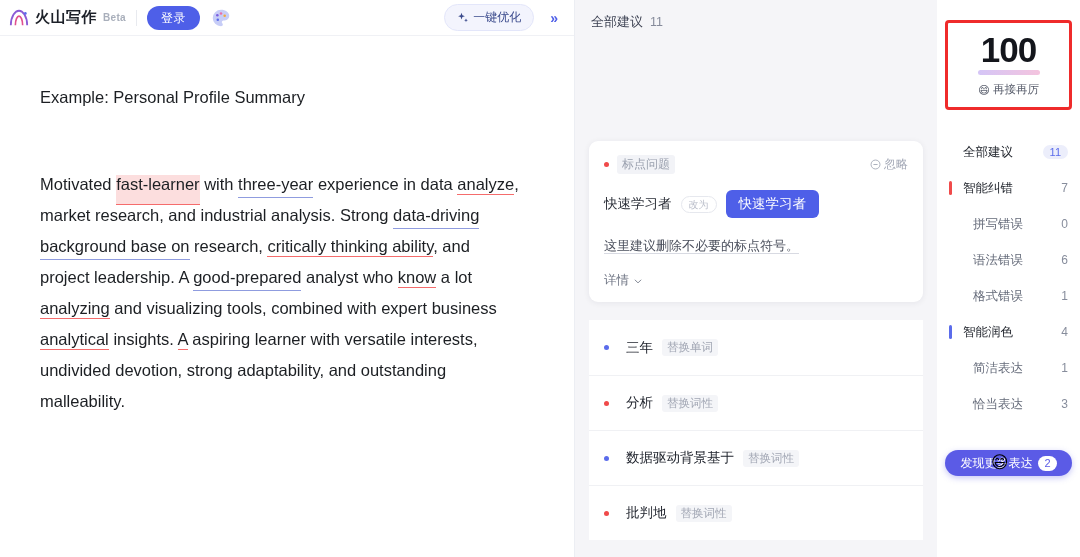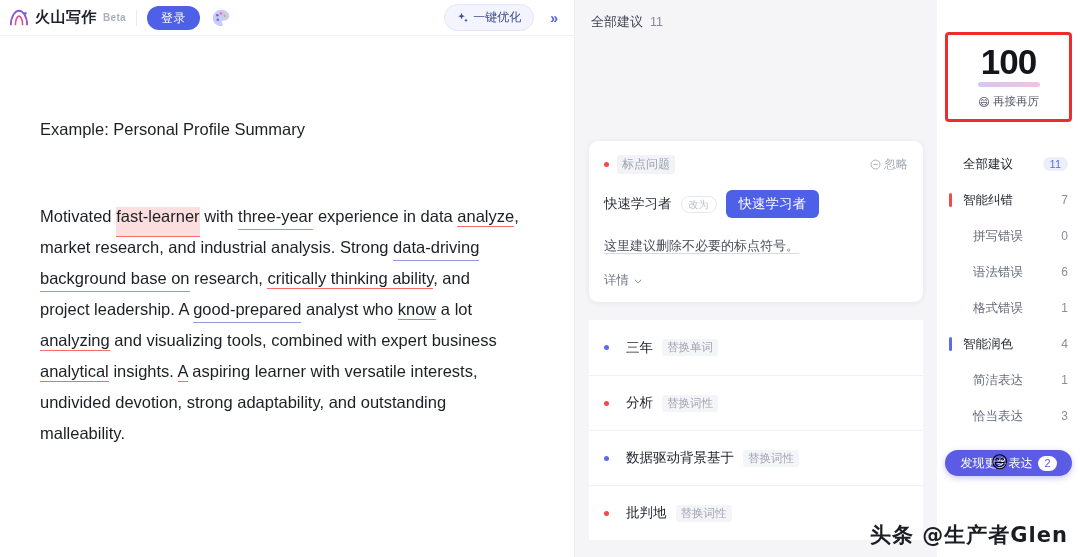--- a/index.html
+++ b/index.html
@@ -51,21 +51,21 @@
     color: #4e5fe8; font-size: 14px; padding: 2px 6px;
     cursor: pointer; font-weight: bold;
   }
 
   .doc {
     padding: 46px 42px 0 40px;
     color: #1c1f23;
     font-size: 16.5px;
     line-height: 31px;
   }
-  .doc-title { margin-bottom: 56px; margin-top: 32px; }
+  .doc-title { margin-bottom: 56px; }
   .doc-body { max-width: 480px; }
   .u-red { border-bottom: 1.6px solid #f56c6c; padding-bottom: 1px; }
   .u-blue { border-bottom: 1.6px solid #8f9cdf; padding-bottom: 4px; }
   .hl-red {
     background: #fcdede; border-bottom: 1.8px solid #f56c6c;
     padding-bottom: 11px;
   }
 
   
   .mid-pane {
@@ -138,21 +138,21 @@
   .rows-wrap { margin-top: 18px; }
 
   
   .right-pane {
     width: 143px; height: 557px;
     background: #ffffff;
     position: relative;
     padding-top: 20px;
   }
   .score-card {
-    margin: 12px 8px; border: 3px solid #ef2b2b; border-radius: 4px;
+    margin: 0 8px; border: 3px solid #ef2b2b; border-radius: 4px;
     background: #fff; padding: 8px 0 10px 0; text-align: center;
   }
   .score-num {
     font-size: 35px; font-weight: bold; color: #14161c;
     letter-spacing: -1px; line-height: 38px;
     position: relative; display: inline-block;
   }
   .score-underline {
     display: block; width: 62px; height: 5px; margin: 1px auto 0 auto;
     background: linear-gradient(90deg,#cdbbf5,#f2b9d8);
@@ -357,14 +357,13 @@
         </div>
       </div>
 
     <div class="discover-btn">
       <span>发现更多表达</span>
       <span class="b2">2</span>
     </div>
     <div class="emoji-overlay">😄</div>
   </div>
 
-  <div class="watermark">头条 @生产者Glen</div>
 </div>
 
 </body></html>

